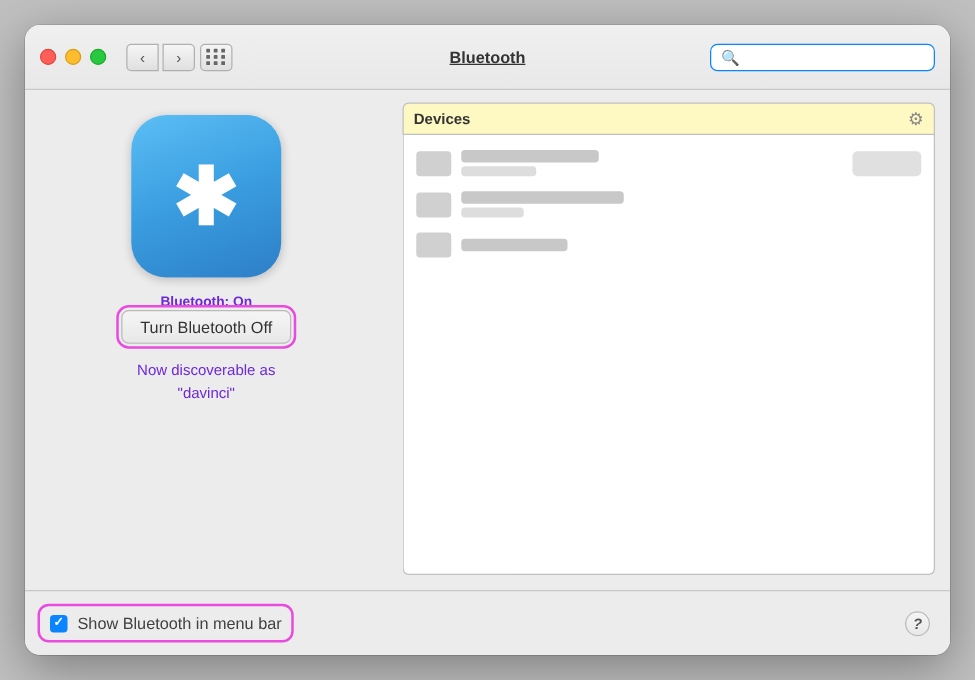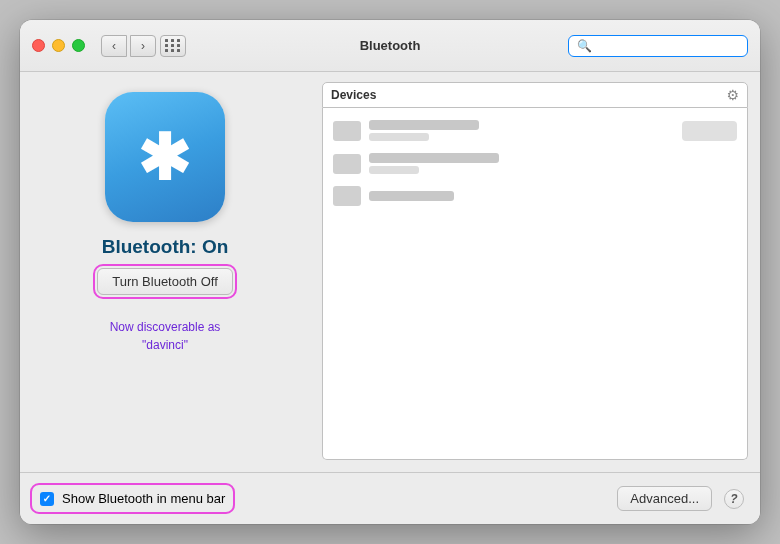--- a/index.html
+++ b/index.html
@@ -89,20 +89,21 @@
       background: #666;
       border-radius: 0.5px;
     }
     .title {
       position: absolute;
       left: 50%;
       transform: translateX(-50%);
       font-size: 13px;
       font-weight: 600;
       color: #333;
+      text-decoration: underline;
     }
     .search-box {
       margin-left: auto;
       display: flex;
       align-items: center;
       background: white;
       border: 1.5px solid #0a84ff;
       border-radius: 6px;
       padding: 3px 8px;
       width: 180px;
@@ -145,54 +146,53 @@
       margin-bottom: 14px;
       box-shadow: 0 2px 8px rgba(0,0,0,0.2);
     }
     .bluetooth-symbol {
       color: white;
       font-size: 64px;
       line-height: 1;
       font-weight: bold;
     }
     .bt-status {
-      font-size: 19px;
+      font-size: 11px;
       font-weight: 600;
-      color: #0c4a6e;
-      margin-bottom: 10px;
+      color: #6d28d9;
     }
     .turn-off-btn {
       background: linear-gradient(180deg, #f5f5f5 0%, #e8e8e8 100%);
       border: 1px solid #bbb;
       border-radius: 6px;
       padding: 5px 14px;
       font-size: 13px;
       color: #333;
       cursor: pointer;
       outline: 2px solid #e94bde;
       outline-offset: 2px;
-      margin-bottom: 23px;
+      margin-bottom: 12px;
     }
     .discoverable-text {
       font-size: 12px;
       color: #6d28d9;
       text-align: center;
       line-height: 1.5;
     }
     .right-panel {
       flex: 1;
       display: flex;
       flex-direction: column;
       padding: 10px 12px 12px;
     }
     .devices-header {
       display: flex;
       align-items: center;
       justify-content: space-between;
-      background: #ffffff;
+      background: #fef9c3;
       border: 1px solid #c0c0c0;
       border-radius: 5px 5px 0 0;
       padding: 4px 8px;
     }
     .devices-label {
       font-size: 12px;
       font-weight: 600;
       color: #333;
     }
     .gear-icon {
@@ -280,21 +280,21 @@
       cursor: pointer;
     }
     .checkmark {
       color: white;
       font-size: 10px;
       font-weight: bold;
       line-height: 1;
     }
     .show-label {
       font-size: 13px;
-      color: #000000;
+      color: #404040;
       text-align: center;
     }
     .spacer { flex: 1; }
     .advanced-btn {
       background: linear-gradient(180deg, #f5f5f5 0%, #e8e8e8 100%);
       border: 1px solid #bbb;
       border-radius: 6px;
       padding: 4px 12px;
       font-size: 13px;
       color: #333;
@@ -399,16 +399,15 @@
   </div>
 
   <div class="bottom-bar">
     <div class="show-menu-bar-group">
       <div class="checkbox-bt">
         <span class="checkmark">✓</span>
       </div>
       <span class="show-label">Show Bluetooth in menu bar</span>
     </div>
     <div class="spacer"></div>
-    <button class="advanced-btn">Advanced...</button>
     <div class="help-btn">?</div>
   </div>
 </div>
 
 </body></html>

